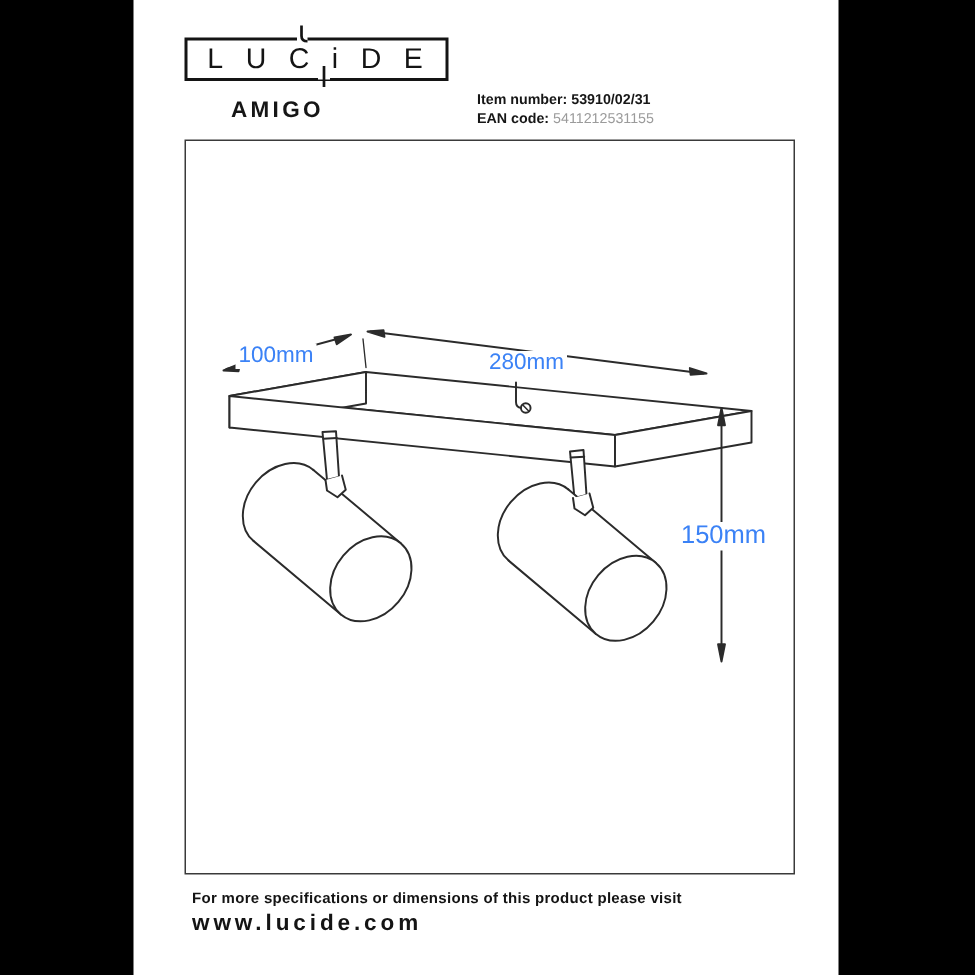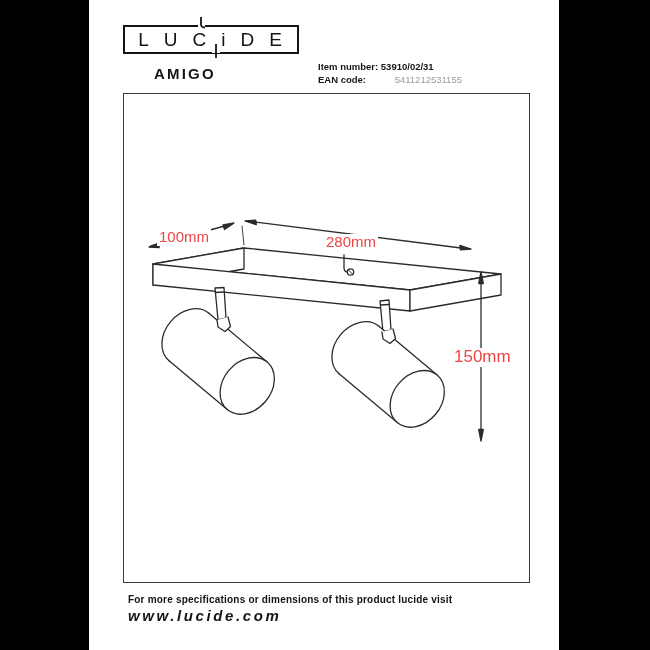--- a/index.html
+++ b/index.html
@@ -13,34 +13,34 @@
              padding-left:13px;line-height:1;}
   .logo-hook{position:absolute;left:195px;top:16px;}
   .logo-desc{position:absolute;left:211px;top:44px;}
   .doc-type{position:absolute;top:27px;right:123px;font-size:8.5px;letter-spacing:.5px;
             color:#4d4d4d;font-weight:400;}
   .product-name{position:absolute;left:128px;top:65px;font-size:15px;font-weight:700;
                 letter-spacing:2.2px;color:#161616;margin-left:26px;}
   .meta{position:absolute;left:318px;top:60px;font-size:9.5px;line-height:13px;color:#161616;}
   .meta-label{font-weight:700;}
   .meta-value{font-weight:700;}
-  .meta-value.ean{font-weight:400;color:#9b9b9b;margin-left:26px;}
+  .meta-value.ean{font-weight:400;color:#9b9b9b;}
   
   .drawing-box{position:absolute;left:123px;top:93px;width:405px;height:488px;
                border:1.6px solid #3a3a3a;background:#fff;}
   .drawing-box svg{position:absolute;left:0;top:0;}
-  .dim{position:absolute;background:#fff;color:#ef4444;line-height:1.1;padding:0 2px;}
+  .dim{position:absolute;background:#fff;color:#3b82f6;line-height:1.1;padding:0 2px;}
   .dim-100{left:157px;top:229px;font-size:15px;}
   .dim-280{left:324px;top:234px;font-size:15px;}
   .dim-150{left:452px;top:348px;font-size:17px;}
   
   .footer-note{position:absolute;left:128px;top:594px;font-size:10px;font-weight:700;
                letter-spacing:.2px;color:#141414;}
   .footer-site{position:absolute;left:128px;top:607px;font-size:15px;font-weight:700;
-               letter-spacing:2.6px;color:#141414;font-style:italic;}
+               letter-spacing:2.6px;color:#141414;}
 </style>
 </head>
 <body>
 
 <div class="canvas">
   <div class="page"></div>
 
   <div class="logo-box">
     <span class="logo-text">LUCiDE</span>
   </div>
@@ -126,15 +126,15 @@
         </g>
         <path d="M381,331 L382,338 L389,342.5 L394.5,337.5 L392,328" fill="#fff"></path>
       </g>
     </svg>
   </div>
 
   <span class="dim dim-100">100mm</span>
   <span class="dim dim-280">280mm</span>
   <span class="dim dim-150">150mm</span>
 
-  <div class="footer-note">For more specifications or dimensions of this product lucide visit</div>
+  <div class="footer-note">For more specifications or dimensions of this product please visit</div>
   <div class="footer-site">www.lucide.com</div>
 </div>
 
 </body></html>

